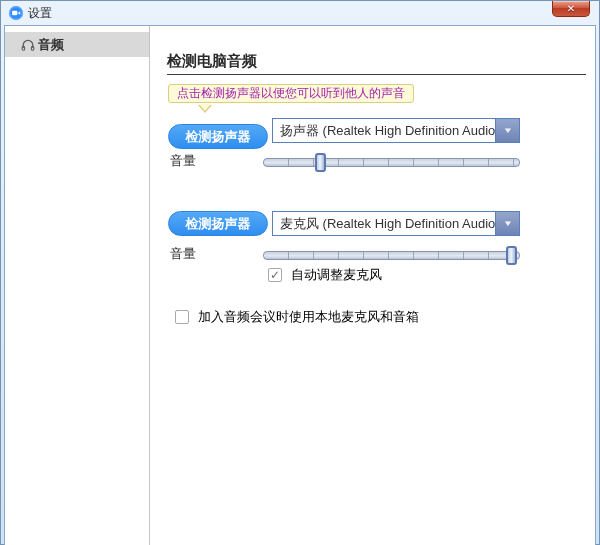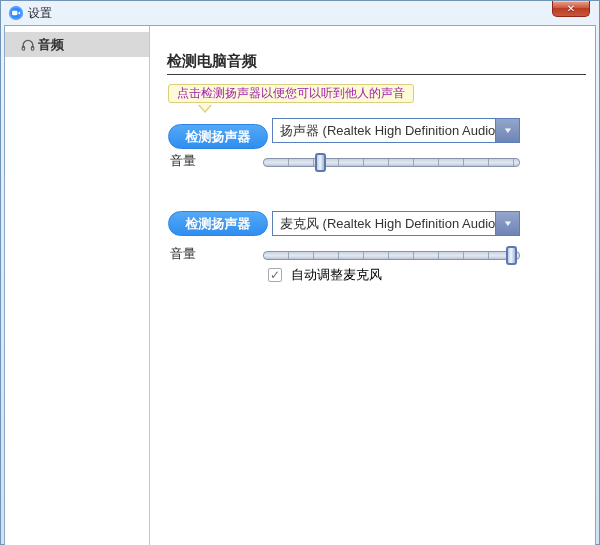--- a/index.html
+++ b/index.html
@@ -173,15 +173,21 @@
         <div class="slider-handle" style="left: 242px;"></div>
       </div>
 
       <div class="checkbox-row" style="left:118px; top:226px;">
         <span class="checkbox">
           <span class="check-glyph">✓</span>
         </span>
         <span class="checkbox-label">自动调整麦克风</span>
       </div>
 
+      <div class="checkbox-row" style="left:25px; top:268px;">
+        <span class="checkbox">
+          <span class="check-glyph" style="visibility: hidden;">✓</span>
+        </span>
+        <span class="checkbox-label">加入音频会议时使用本地麦克风和音箱</span>
+      </div>
     </div>
   </div>
 </div>
 
 </body></html>

